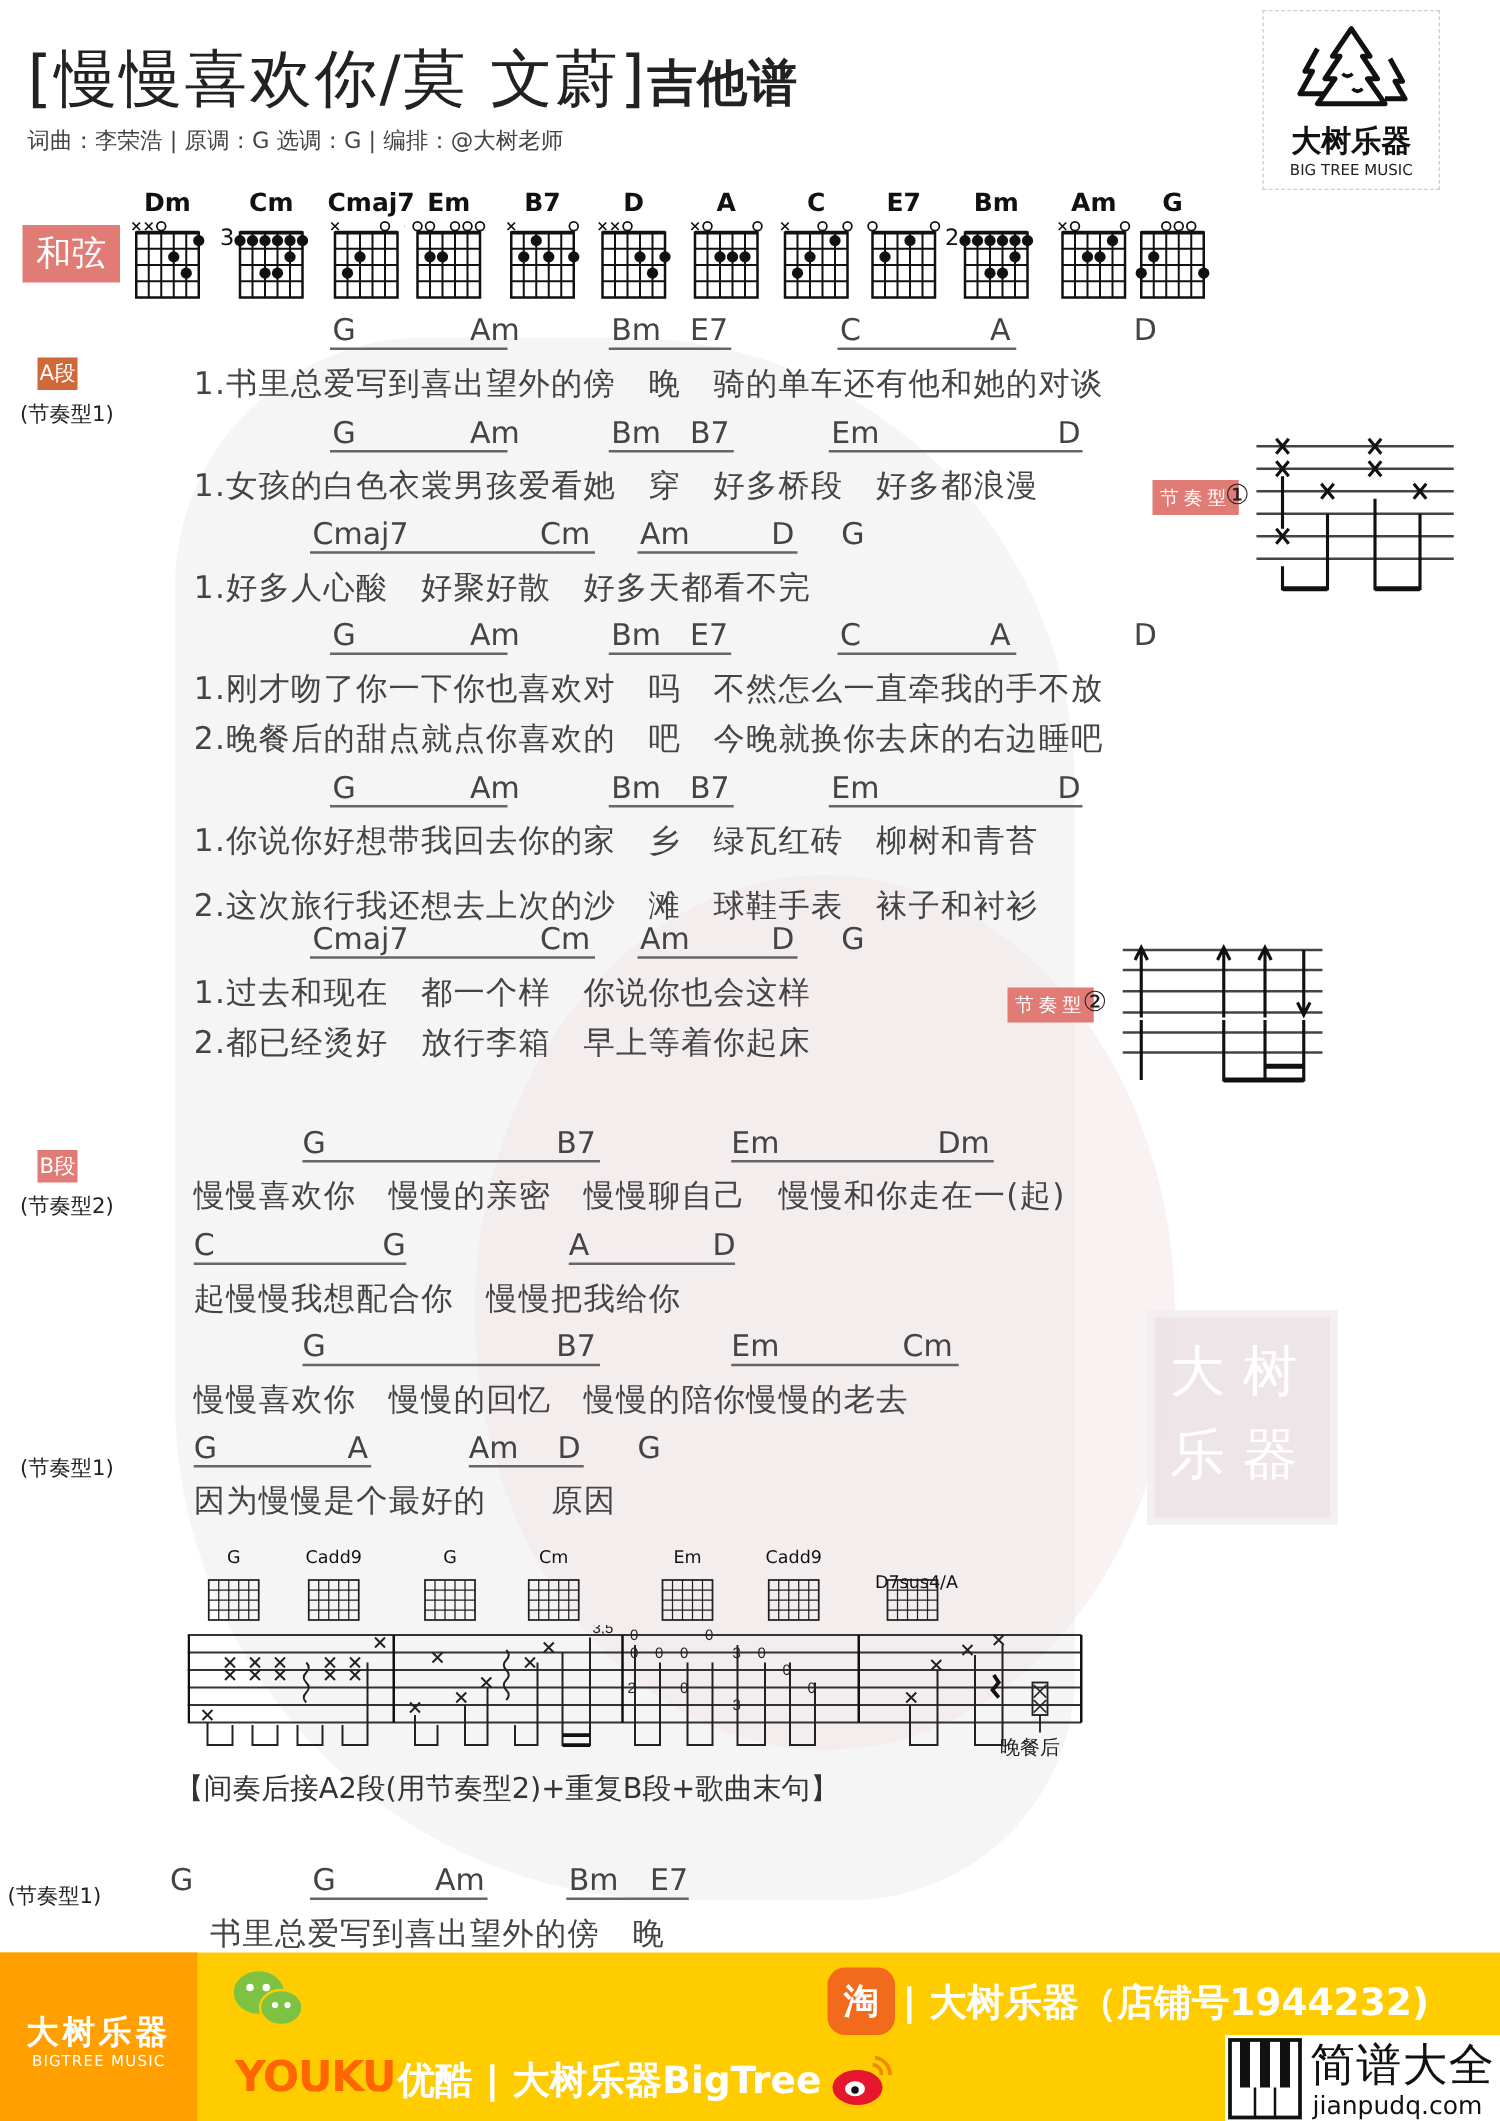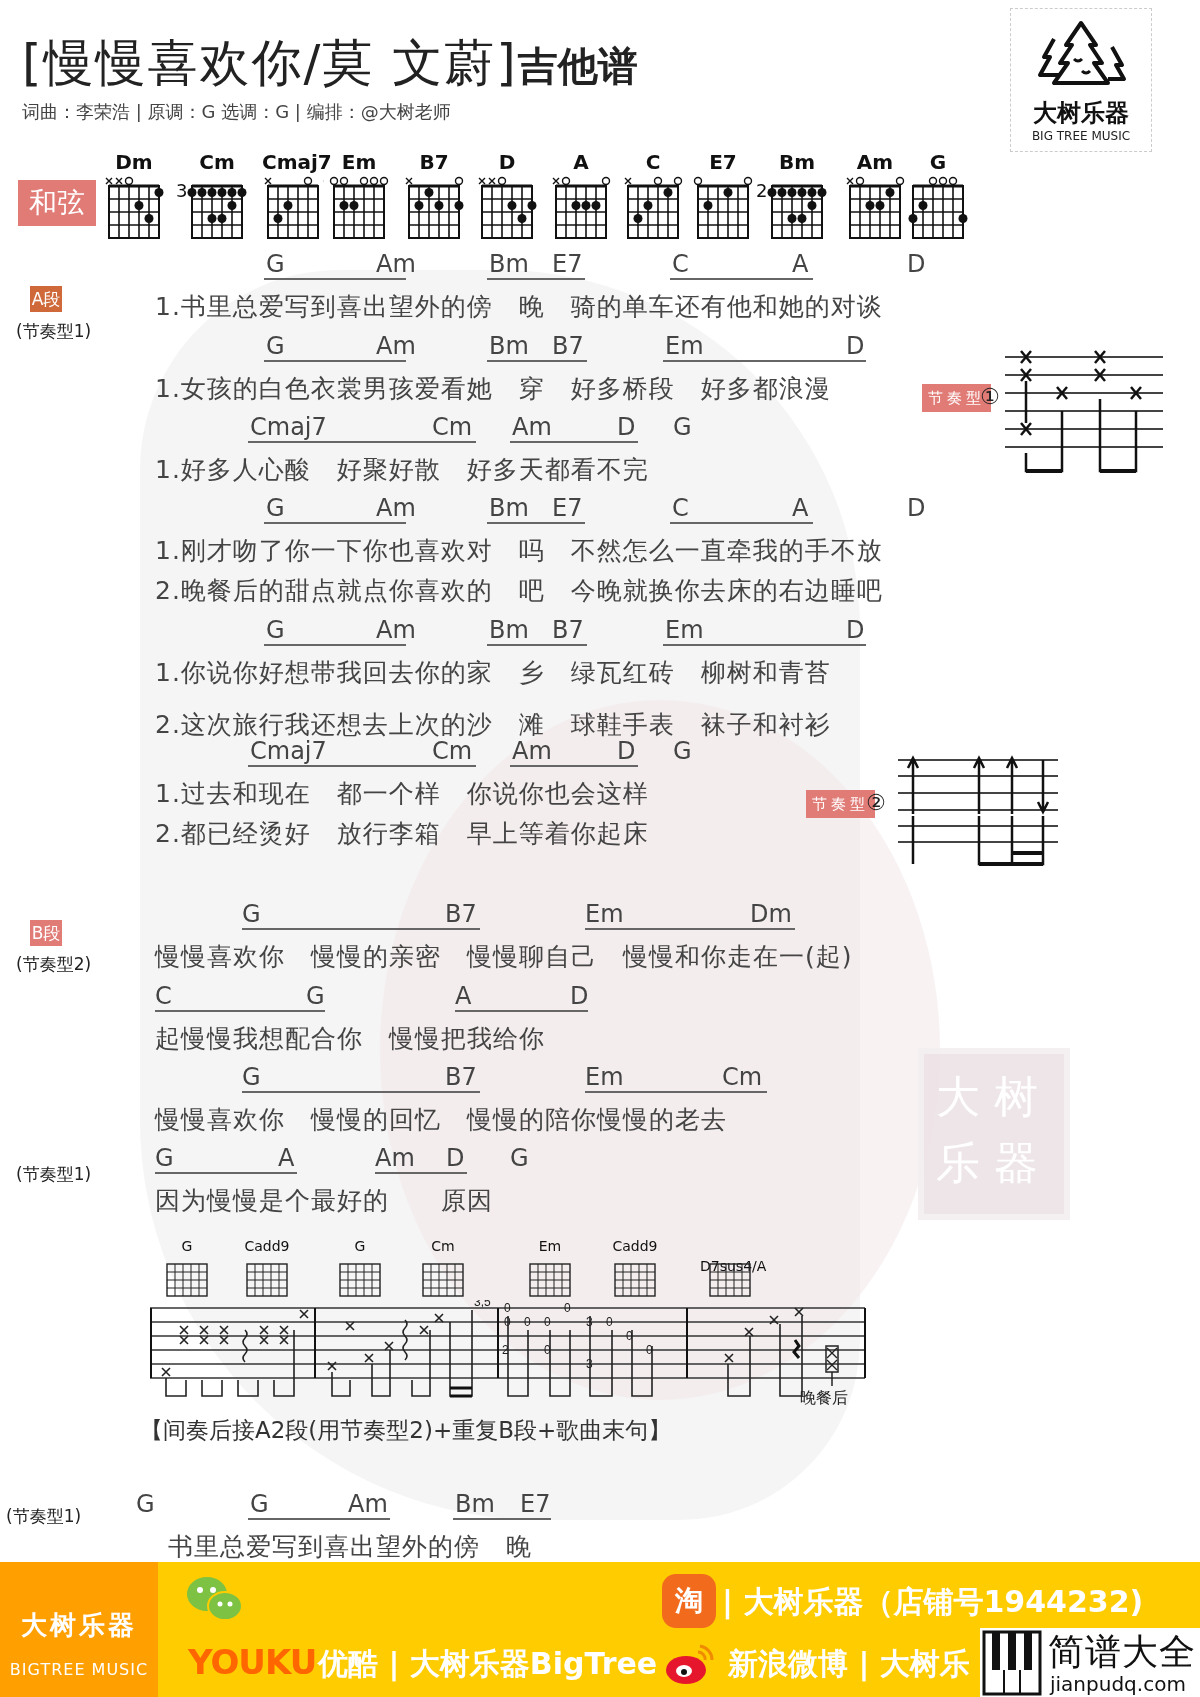--- a/index.html
+++ b/index.html
@@ -23,21 +23,21 @@
   .chordline{position:absolute;font-size:24px;color:#444;white-space:pre;height:30px;}
   .chordline span{position:absolute;top:0;}
   .uline{position:absolute;height:2px;background:#666;}
   .lyric{position:absolute;font-size:25px;color:#444;white-space:pre;letter-spacing:1px;}
   .rbadge{position:absolute;height:28px;padding:0 6px;background:#e07b76;color:#fff;font-size:15px;line-height:28px;letter-spacing:4px;}
   .circ{position:absolute;font-size:22px;color:#222;}
   .note{position:absolute;font-size:23px;color:#333;white-space:nowrap;}
   .footer{position:absolute;left:0;top:1562px;width:1200px;height:135px;background:#ffcc00;}
   .footer .brand{position:absolute;left:0;top:0;width:158px;height:135px;background:#ff9f00;color:#fff;text-align:center;}
   .footer .brand .cn{position:absolute;left:0;right:0;top:46px;font-size:26px;font-weight:bold;letter-spacing:3px;}
-  .footer .brand .en{position:absolute;left:0;right:0;top:98px;font-size:16px;letter-spacing:1px;}
+  .footer .brand .en{position:absolute;left:0;right:0;top:80px;font-size:12px;letter-spacing:1px;}
   .ft{position:absolute;font-size:30px;font-weight:bold;color:#fff;white-space:nowrap;}
   .jp{position:absolute;left:980px;top:1628px;width:220px;height:69px;background:#fff;}
 </style>
 </head>
 <body>
 
 <div class="wm" style="left:140px;top:270px;width:720px;height:1250px;border-radius:200px 360px 180px 400px;opacity:0.55;"></div>
 <div class="wm" style="left:380px;top:700px;width:560px;height:700px;border-radius:50%;opacity:0.5;background:#f1e6e8;"></div>
 
 <div class="abs title">
@@ -677,21 +677,20 @@
   <div class="ft" style="left:722px;top:20px;">| 大树乐器（店铺号1944232)</div>
   <div style="position:absolute;left:188px;top:80px;font-size:34px;font-weight:bold;color:#ff6600;letter-spacing:-1px;">YOUKU</div>
   <div class="ft" style="left:318px;top:82px;">优酷 | 大树乐器BigTree</div>
   <svg width="56" height="52" viewBox="0 0 56 52" style="position:absolute;left:662px;top:76px;">
     <ellipse cx="24" cy="32" rx="20" ry="14" fill="#e6162d"></ellipse>
     <ellipse cx="22" cy="33" rx="8" ry="6" fill="#fff"></ellipse>
       <circle cx="22" cy="34" r="3" fill="#111"></circle>
     <path d="M38 8 a14 14 0 0 1 12 14" stroke="#f08a00" stroke-width="3" fill="none"></path>
     <path d="M36 14 a7 7 0 0 1 7 8" stroke="#f08a00" stroke-width="3" fill="none"></path>
   </svg>
-  <div class="ft" style="left:728px;top:82px;">新浪微博 | 大树乐</div>
 </div>
 <div class="jp">
   <svg width="60" height="66" viewBox="0 0 60 66" style="position:absolute;left:2px;top:2px;">
     <rect x="2" y="2" width="56" height="62" fill="#fff" stroke="#111" stroke-width="3"></rect>
     <rect x="10" y="2" width="8" height="38" fill="#111"></rect>
       <rect x="26" y="2" width="8" height="38" fill="#111"></rect>
       <rect x="42" y="2" width="8" height="38" fill="#111"></rect>
     <line x1="22" y1="40" x2="22" y2="64" stroke="#111" stroke-width="2"></line>
       <line x1="38" y1="40" x2="38" y2="64" stroke="#111" stroke-width="2"></line>
   </svg>

